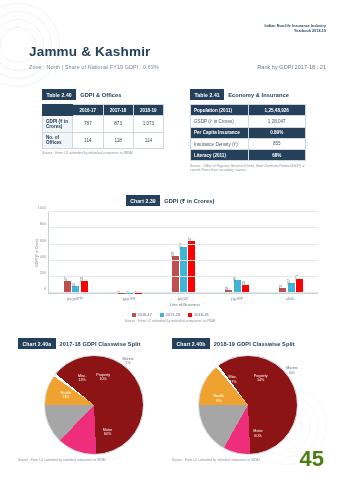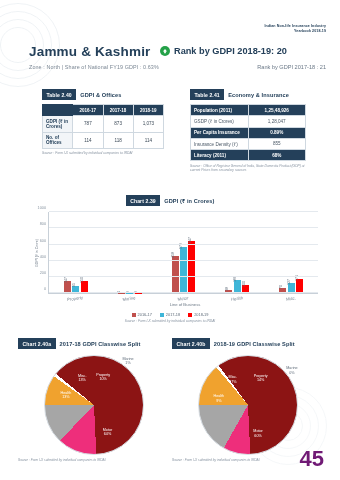--- a/index.html
+++ b/index.html
@@ -105,21 +105,21 @@
   
   .pie-block { position:absolute; top:323px; width:152px; }
   #pie-a { left:18px; }
   #pie-b { left:172px; }
   .pie-wrap { position:relative; width:100px; height:100px; margin:6px auto 0; }
   .pie { width:100%; height:100%; border-radius:50%; }
   .plabel { position:absolute; font-size:3.7px; line-height:4.4px; text-align:center;
             transform:translate(-50%,-50%); white-space:nowrap; }
   .pie-src { font-size:3.2px; color:#8793a1; font-style:italic; margin-top:3px; }
 
-  .pageno { position:absolute; right:16px; bottom:8px; font-size:22px; font-weight:bold; color:#701a75; }
+  .pageno { position:absolute; right:16px; bottom:8px; font-size:22px; font-weight:bold; color:#4d7c0f; }
 </style>
 </head>
 <body>
 
 <div class="page">
 
   <div class="wm">
     <span></span>
       <span></span>
       <span></span>
@@ -133,28 +133,20 @@
   </div>
 
   <div class="yb">
     <div>Indian Non-life Insurance Industry</div>
     <div>Yearbook 2018-19</div>
   </div>
 
   <div class="state-title">Jammu &amp; Kashmir</div>
   <div class="state-sub">Zone : North  |  Share of National FY19 GDPI : 0.63%</div>
 
-  <div class="rank-main">
-    <span class="rank-badge">
-      <svg viewBox="0 0 10 10">
-          <path d="M5 1.5 L8.5 6 L6.4 6 L6.4 8.6 L3.6 8.6 L3.6 6 L1.5 6 Z" fill="#fff"></path>
-        </svg>
-    </span>
-    <span class="rank-main-txt">Rank by GDPI 2018-19: 20</span>
-  </div>
   <div class="rank-prev">Rank by GDPI 2017-18 : 21</div>
 
   <div class="tbl-block" id="tbl-gdpi">
     <div class="chip-row">
       <span class="chip">Table 2.40</span>
       <span class="chip-title">GDPI &amp; Offices</span>
     </div>
     <table id="t1">
       <thead>
         <tr>

